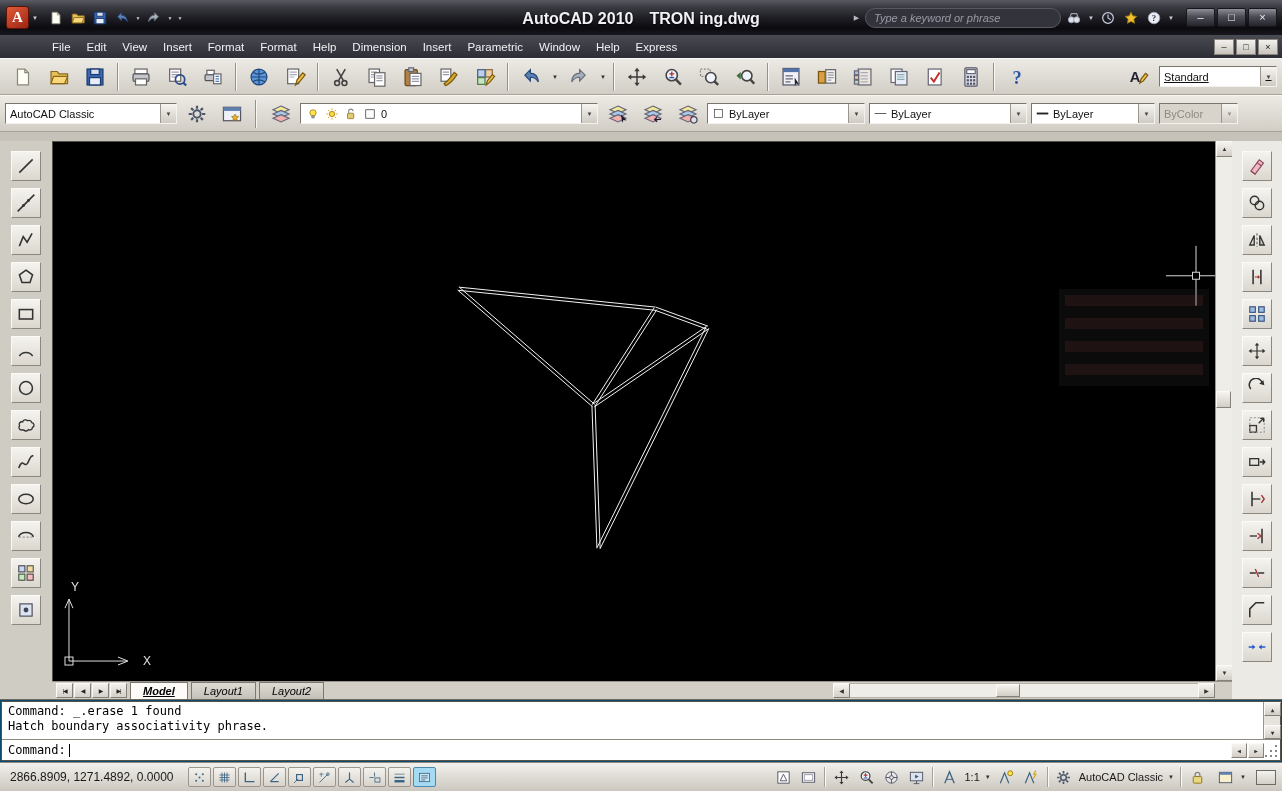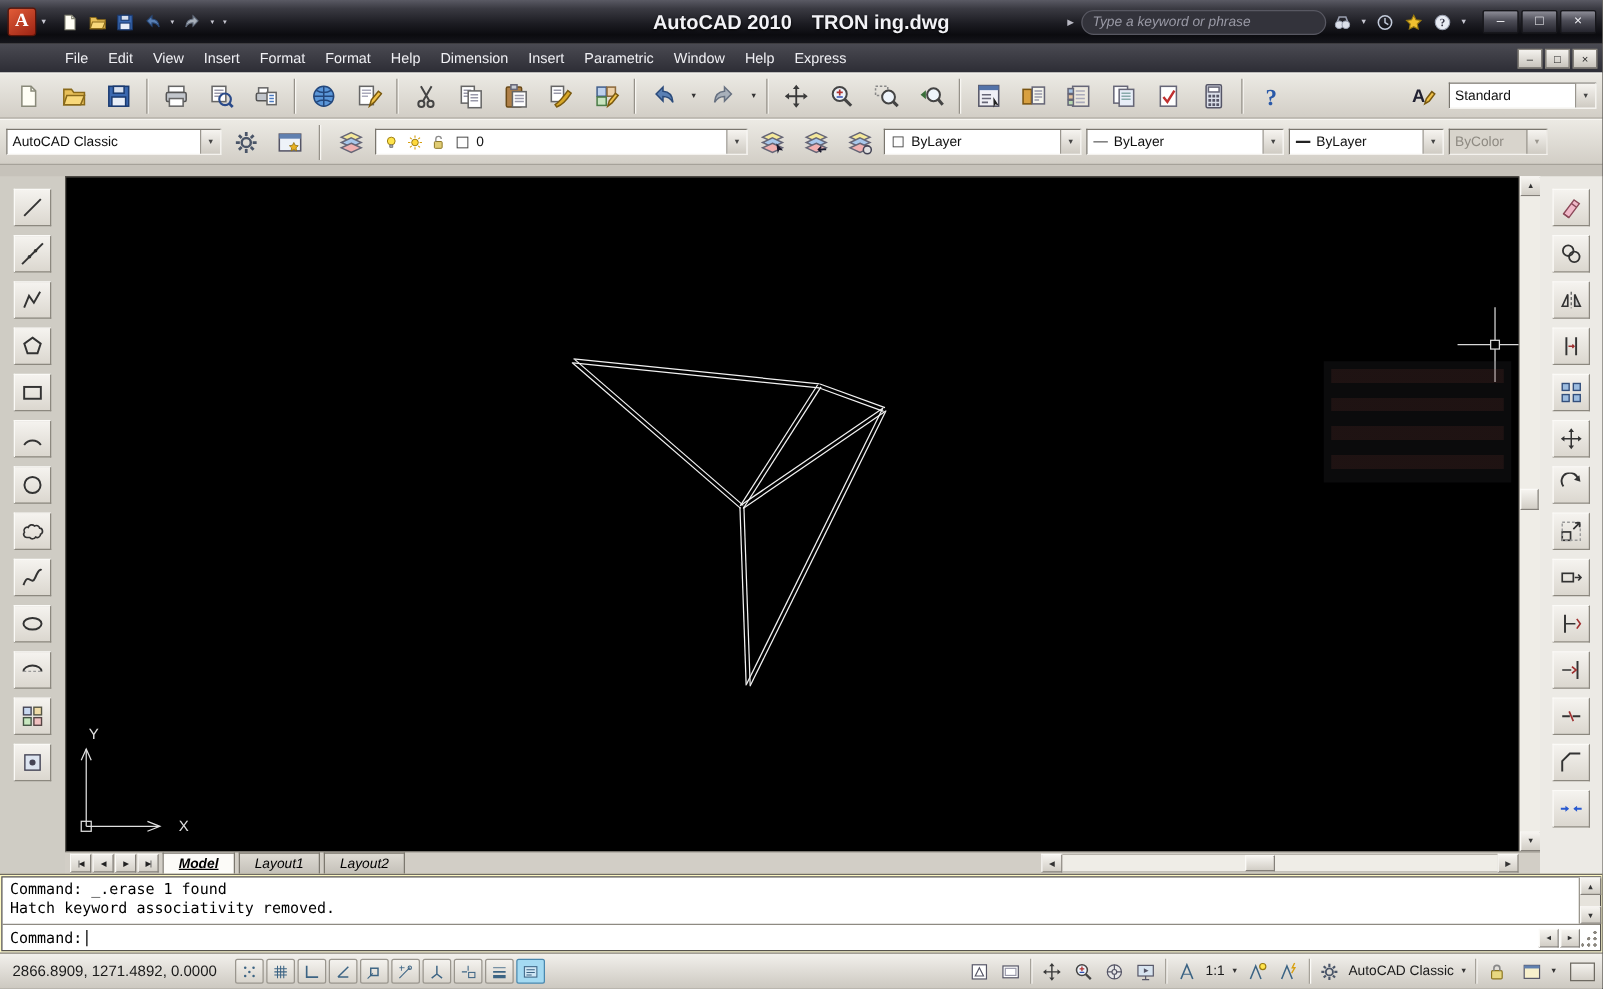--- a/index.html
+++ b/index.html
@@ -51,21 +51,21 @@
   .tb-btn svg { width:22px; height:22px; }
   .tb-btn.drop { width:12px; font-size:6px; color:#333; }
   .tb2 .tb-btn { width:31px; }
   .tb-sep { width:2px; height:28px; border-left:1px solid #96928a; border-right:1px solid #f8f6f2; margin:0 4px; }
   .styles { margin-left:auto; display:flex; align-items:center; gap:3px; }
   .combo { background:#fff; border:1px solid; border-color:#7a766e #f4f2ee #f4f2ee #7a766e; height:21px; display:flex; align-items:center; gap:4px;
     padding-left:4px; font-size:11px; color:#101010; }
   .combo .cbtn { margin-left:auto; width:16px; height:19px; background:linear-gradient(#f6f4f0,#cfcbc3); border-left:1px solid #9a968e; color:#444;
     font-size:6px; display:flex; align-items:center; justify-content:center; }
   .combo svg { width:13px; height:13px; }
-  .std-combo { width:118px; }
+  .std-combo { width:118px;text-decoration:underline; }
   .ws-combo { width:172px; }
   .layer-combo { width:298px; }
   .layer-combo .licon { width:15px; height:15px; display:flex; align-items:center; justify-content:center; }
   .layer-combo .licon svg { width:14px; height:14px; }
   .color-combo { width:158px; }
   .lt-combo { width:158px; }
   .lw-combo { width:124px; }
   .ps-combo { width:79px; background:#d8d4cc; color:#8e8a82; }
   .ps-combo .cbtn { color:#9a968e; }
 
@@ -99,21 +99,21 @@
   .tab.active { background:#fcfbf8; }
   .tab.active i { font-weight:bold;text-decoration:underline; }
   .hspacer { flex:1; }
   .hscroll { width:382px; display:flex; align-items:center; margin-bottom:1px; }
   .hscroll .sbtn { height:15px; flex:0 0 17px; }
   .htrack { flex:1; height:15px; position:relative; background:#efede7; border-top:1px solid #b6b2aa; border-bottom:1px solid #b6b2aa; }
   .hthumb { position:absolute; top:0; left:42%; width:24px; height:13px; background:linear-gradient(#f6f4f0,#d2cec6); border:1px solid; border-color:#fbfaf7 #84807a #84807a #fbfaf7; }
   .corner { width:17px; height:15px; margin-bottom:1px; background:#d2cec6; }
 
   
-  .cmd { height:63px; flex:0 0 63px; background:#fef9c3; border-top:1px solid #6e6a62; padding:1px; }
+  .cmd { height:63px; flex:0 0 63px; background:#0c4a6e; border-top:1px solid #6e6a62; padding:1px; }
   .cmd-box { height:100%; border:1px solid #55524c; background:#fff; display:flex; flex-direction:column; font-family:"DejaVu Sans Mono",monospace; font-size:12px; color:#000; }
   .cmd-top { flex:1; display:flex; min-height:0; border-bottom:1px solid #8e8a82; }
   .cmd-hist { flex:1; padding:2px 6px; line-height:15px; overflow:hidden; }
   .cmd-line { display:block; white-space:pre; }
   .cmd-vs { width:17px; flex:0 0 17px; display:flex; flex-direction:column; justify-content:space-between; background:#e6e3dc; border-left:1px solid #9a968e; }
   .cmd-vs .sbtn { height:14px; flex:0 0 14px; }
   .cmd-in { height:20px; flex:0 0 20px; display:flex; align-items:center; padding-left:6px; }
   .cmd-cursor { width:1px; height:13px; background:#000; margin-left:3px; }
   .cmd-hs { margin-left:auto; display:flex; align-items:center; gap:1px; padding-right:1px; }
   .cmd-hs .sbtn { width:16px; height:15px; flex:0 0 16px; }
@@ -821,21 +821,21 @@
         </svg>
       </button>
     </div>
 </div>
 
 <div class="cmd">
   <div class="cmd-box">
     <div class="cmd-top">
       <div class="cmd-hist">
           <span class="cmd-line">Command: _.erase 1 found</span>
-          <span class="cmd-line">Hatch keyword associativity removed.</span>
+          <span class="cmd-line">Hatch boundary associativity phrase.</span>
         </div>
       <div class="cmd-vs">
         <button class="sbtn">▲</button>
         <button class="sbtn">▼</button>
       </div>
     </div>
     <div class="cmd-in">
       <span>Command:</span>
       <span class="cmd-cursor"></span>
       <div class="cmd-hs">

